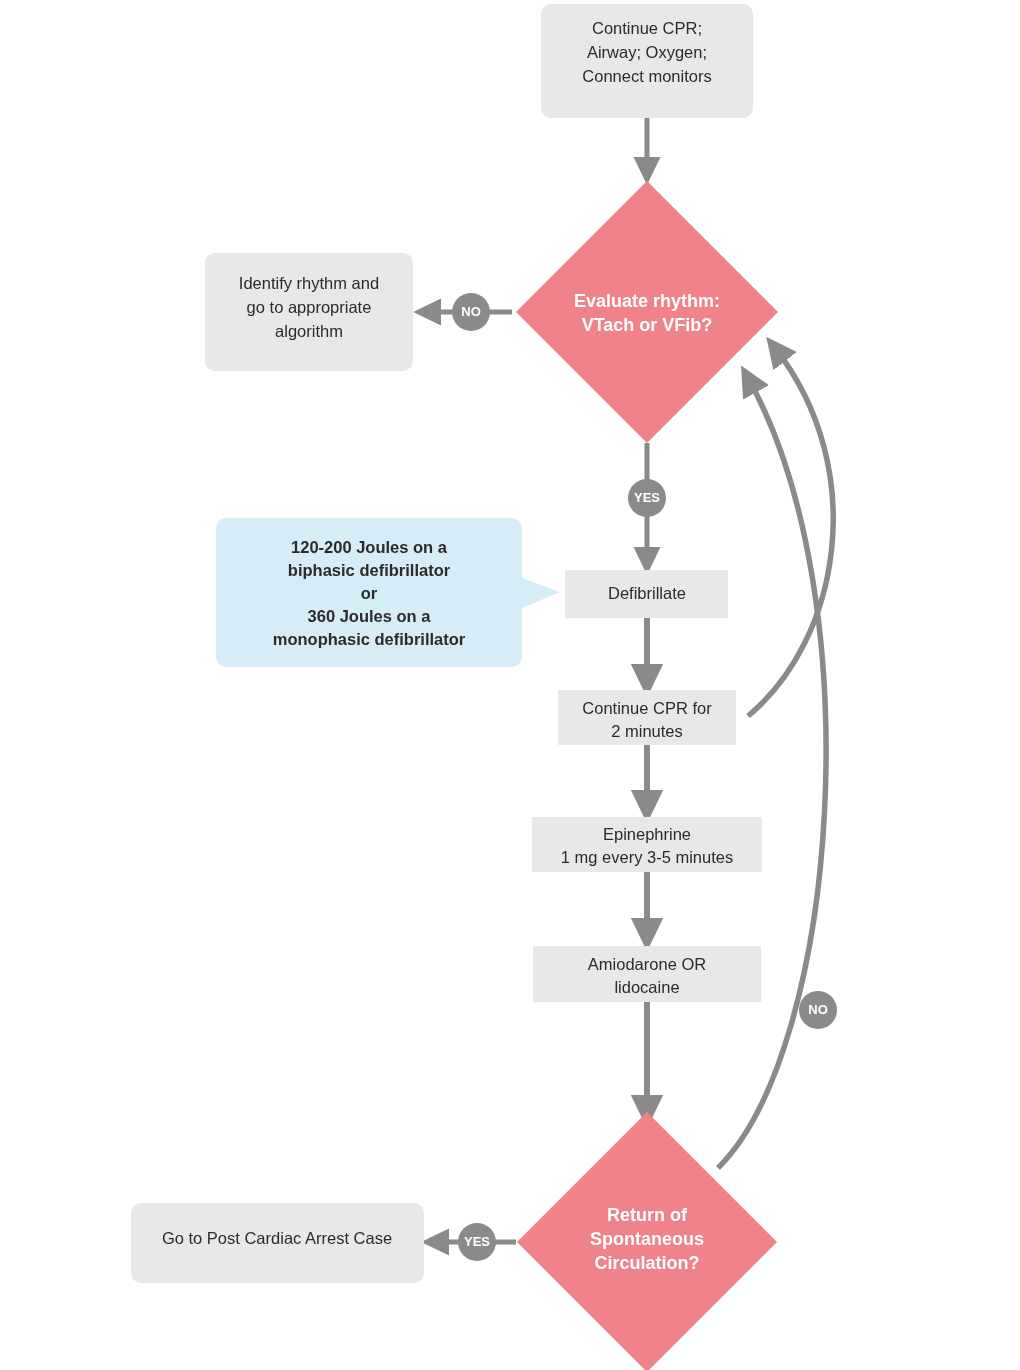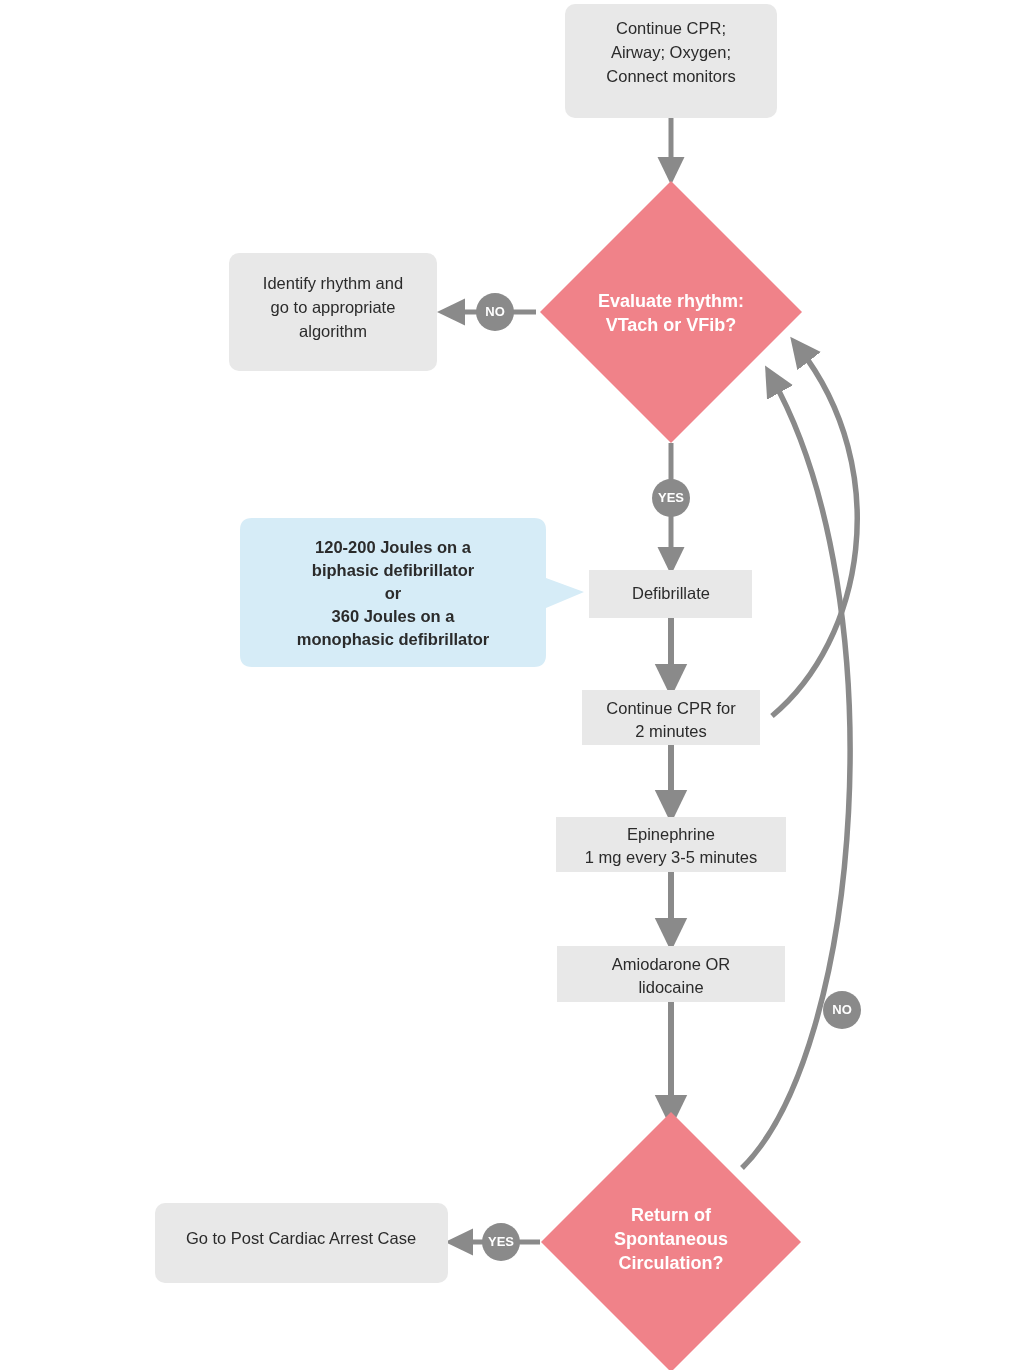--- a/index.html
+++ b/index.html
@@ -10,21 +10,20 @@
   body {
     width: 1020px;
     height: 1370px;
     font-family: "Liberation Sans", sans-serif;
     overflow: hidden;
   }
   #flow-root {
     position: relative;
     width: 853px;
     height: 1370px;
-    margin-left: 24px;
   }
   svg#flow-svg {
     position: absolute;
     top: 0;
     left: 0;
     width: 1020px;
     height: 1370px;
   }
   .node-text {
     font-family: "Liberation Sans", sans-serif;

